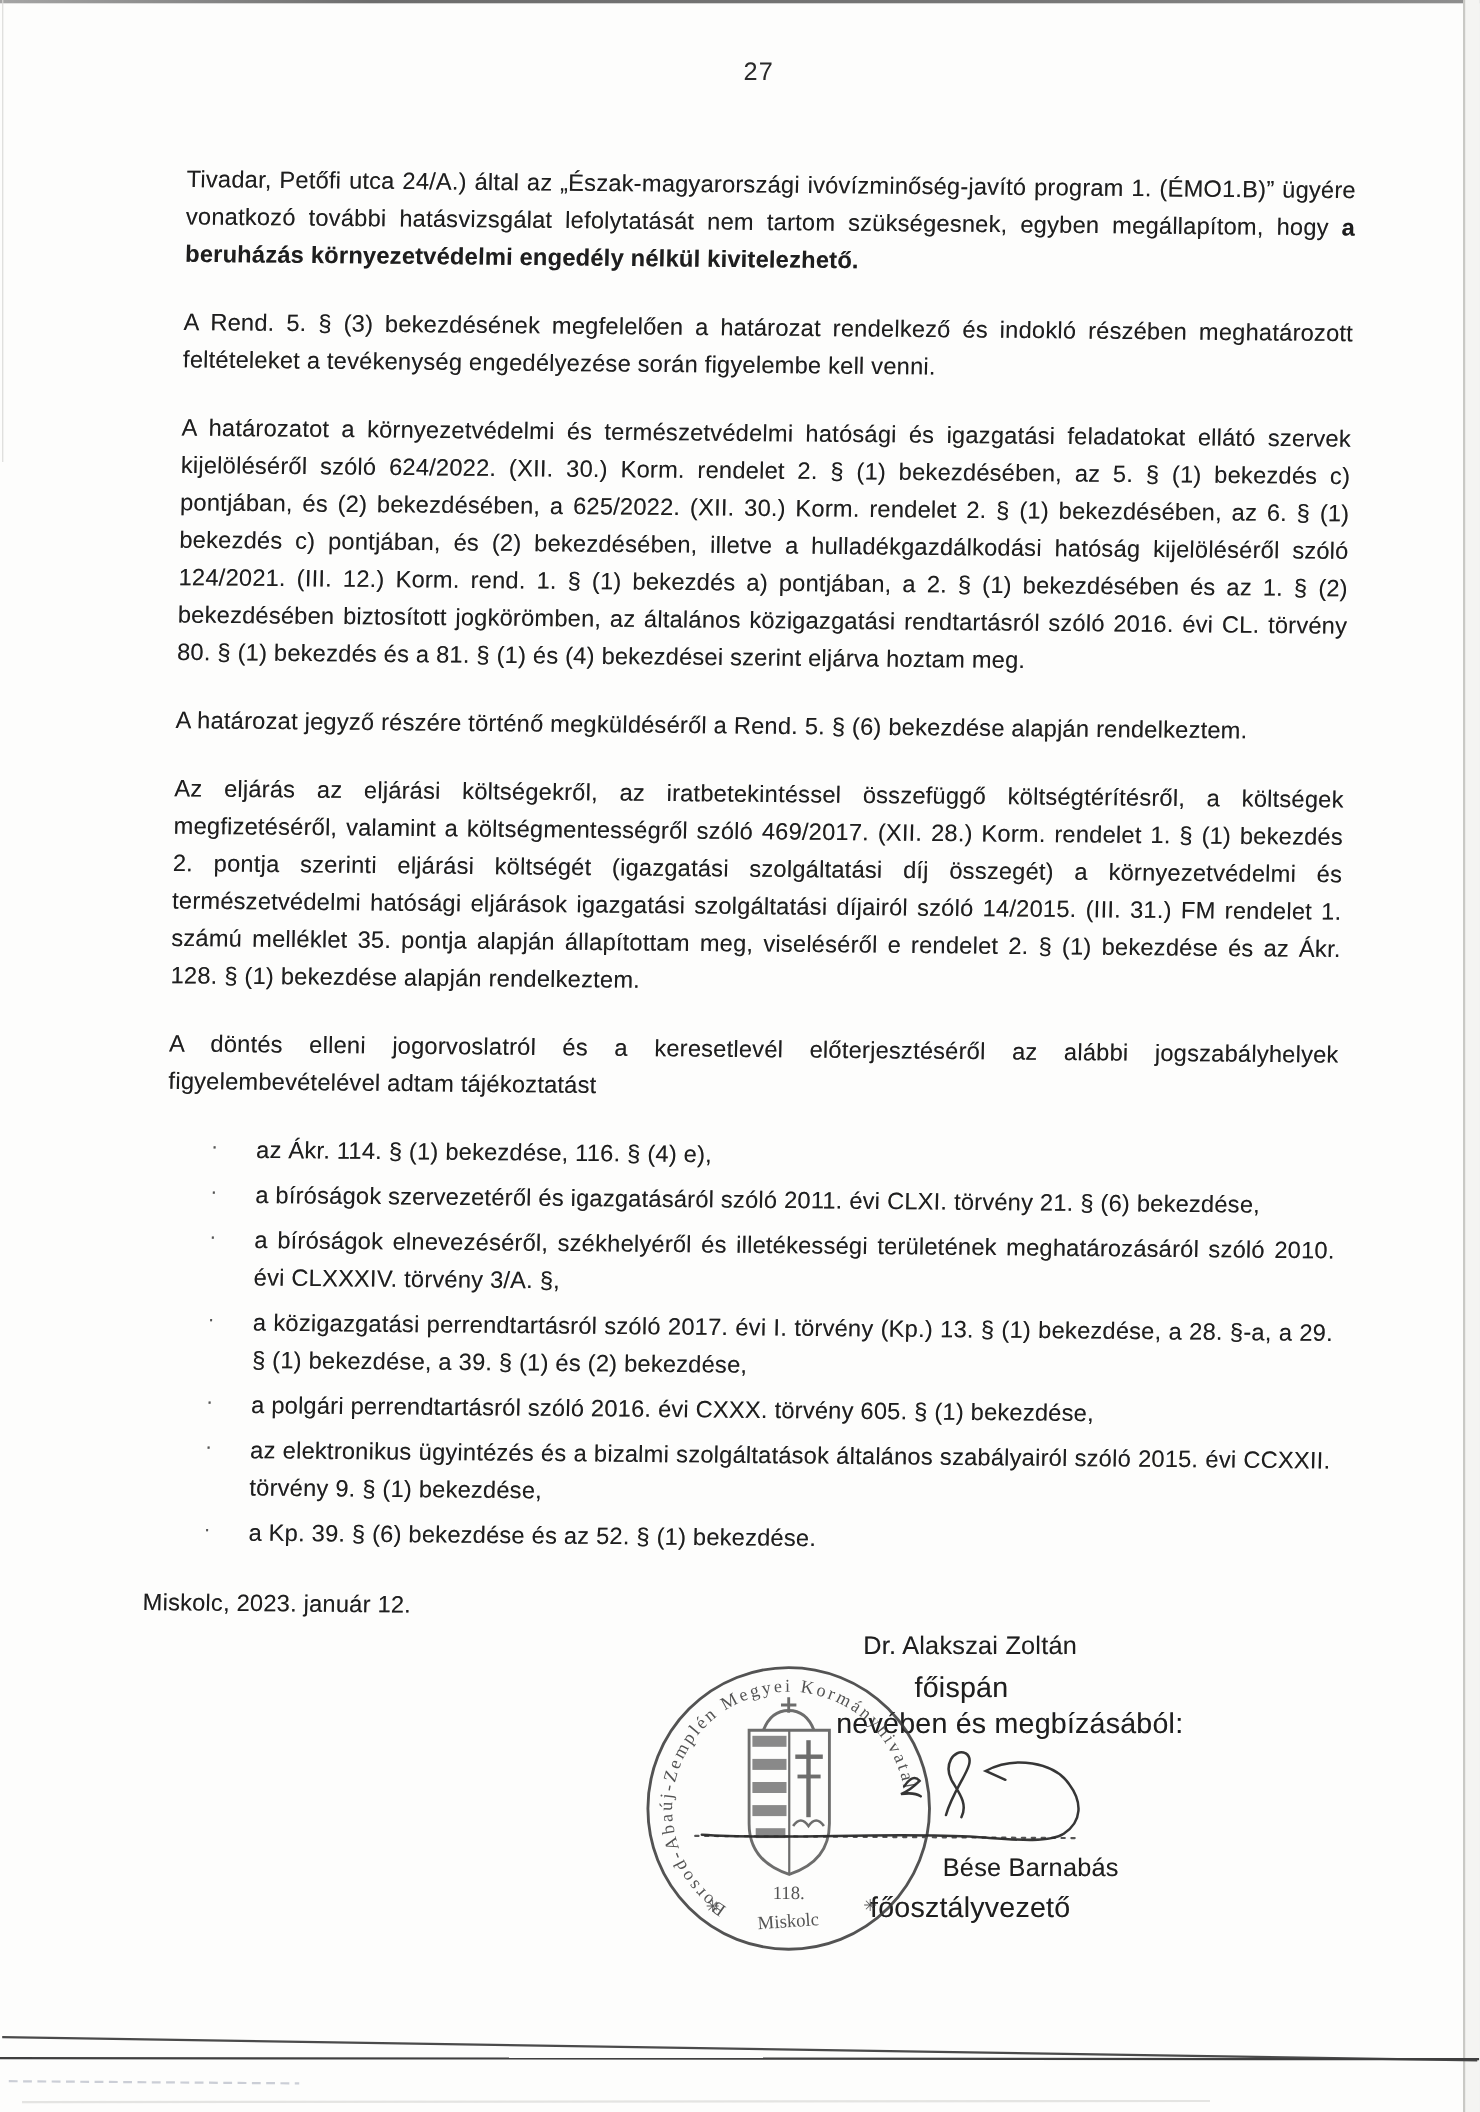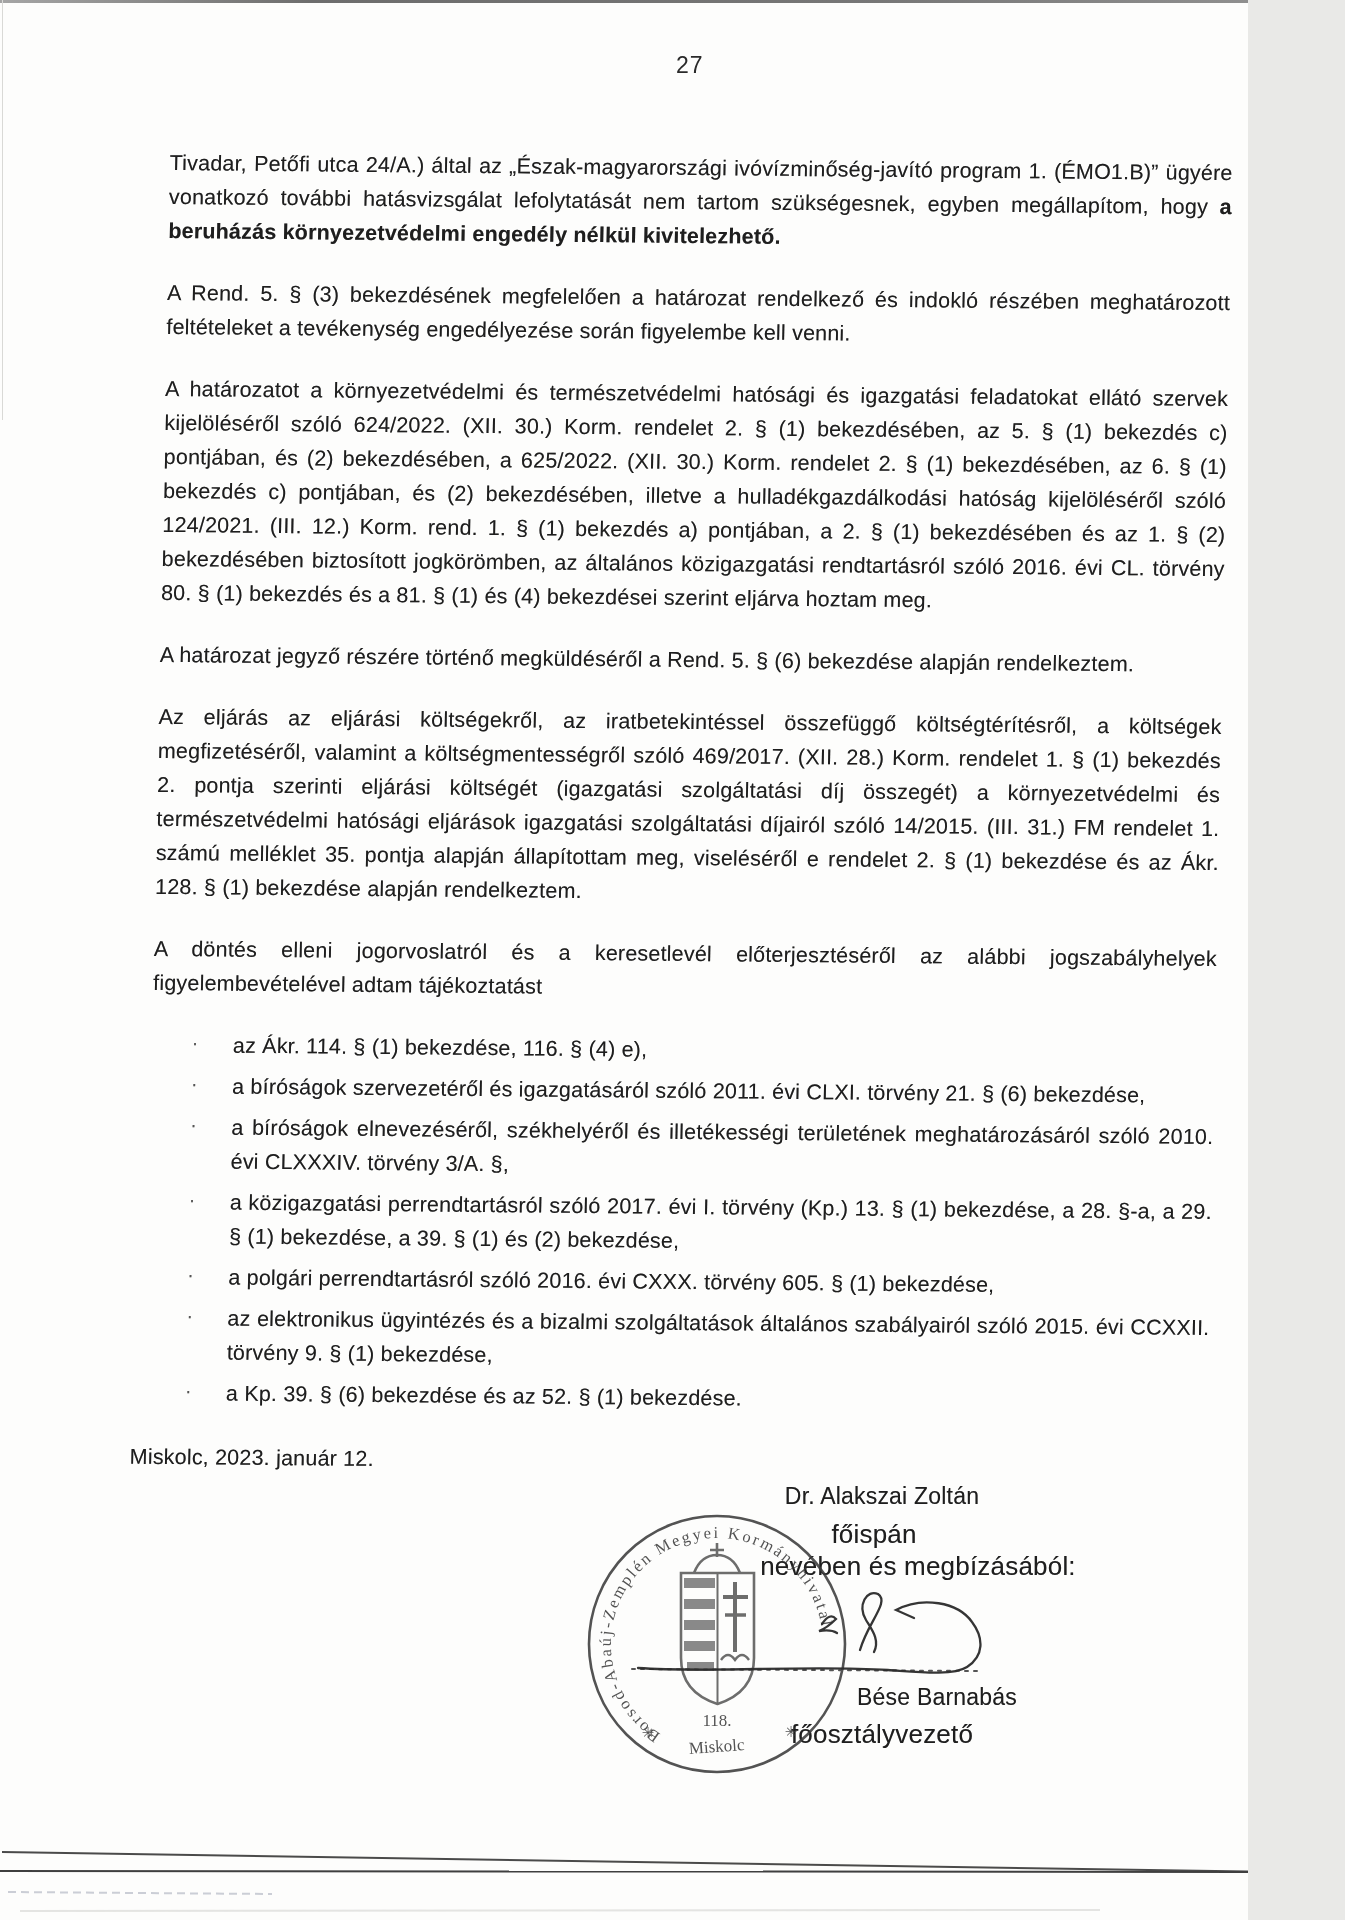--- a/index.html
+++ b/index.html
@@ -1,18 +1,18 @@
 <!DOCTYPE html>
 <html><head>
 <meta charset="utf-8">
 <style>
   html,body{margin:0;padding:0;background:#e9e9e7;}
   .page{
     position:relative;
-    width:1248px;height:1920px;
+    width:1345px;height:1920px;
     background:#fdfdfc;
     overflow:hidden;
     font-family:"Liberation Sans",sans-serif;
     color:#1e1e1e;
   }
   
   .edge-top{position:absolute;left:0;top:0;width:100%;height:3px;
     background:linear-gradient(90deg,#888 0%,#3d3d3d 25%,#4a4a4a 70%,#6a6a6a 100%);opacity:.75;}
   .edge-left{position:absolute;left:2px;top:0;width:1px;height:420px;background:#d9d9d6;}
   .edge-right{position:absolute;left:1330px;top:0;width:15px;height:100%;

